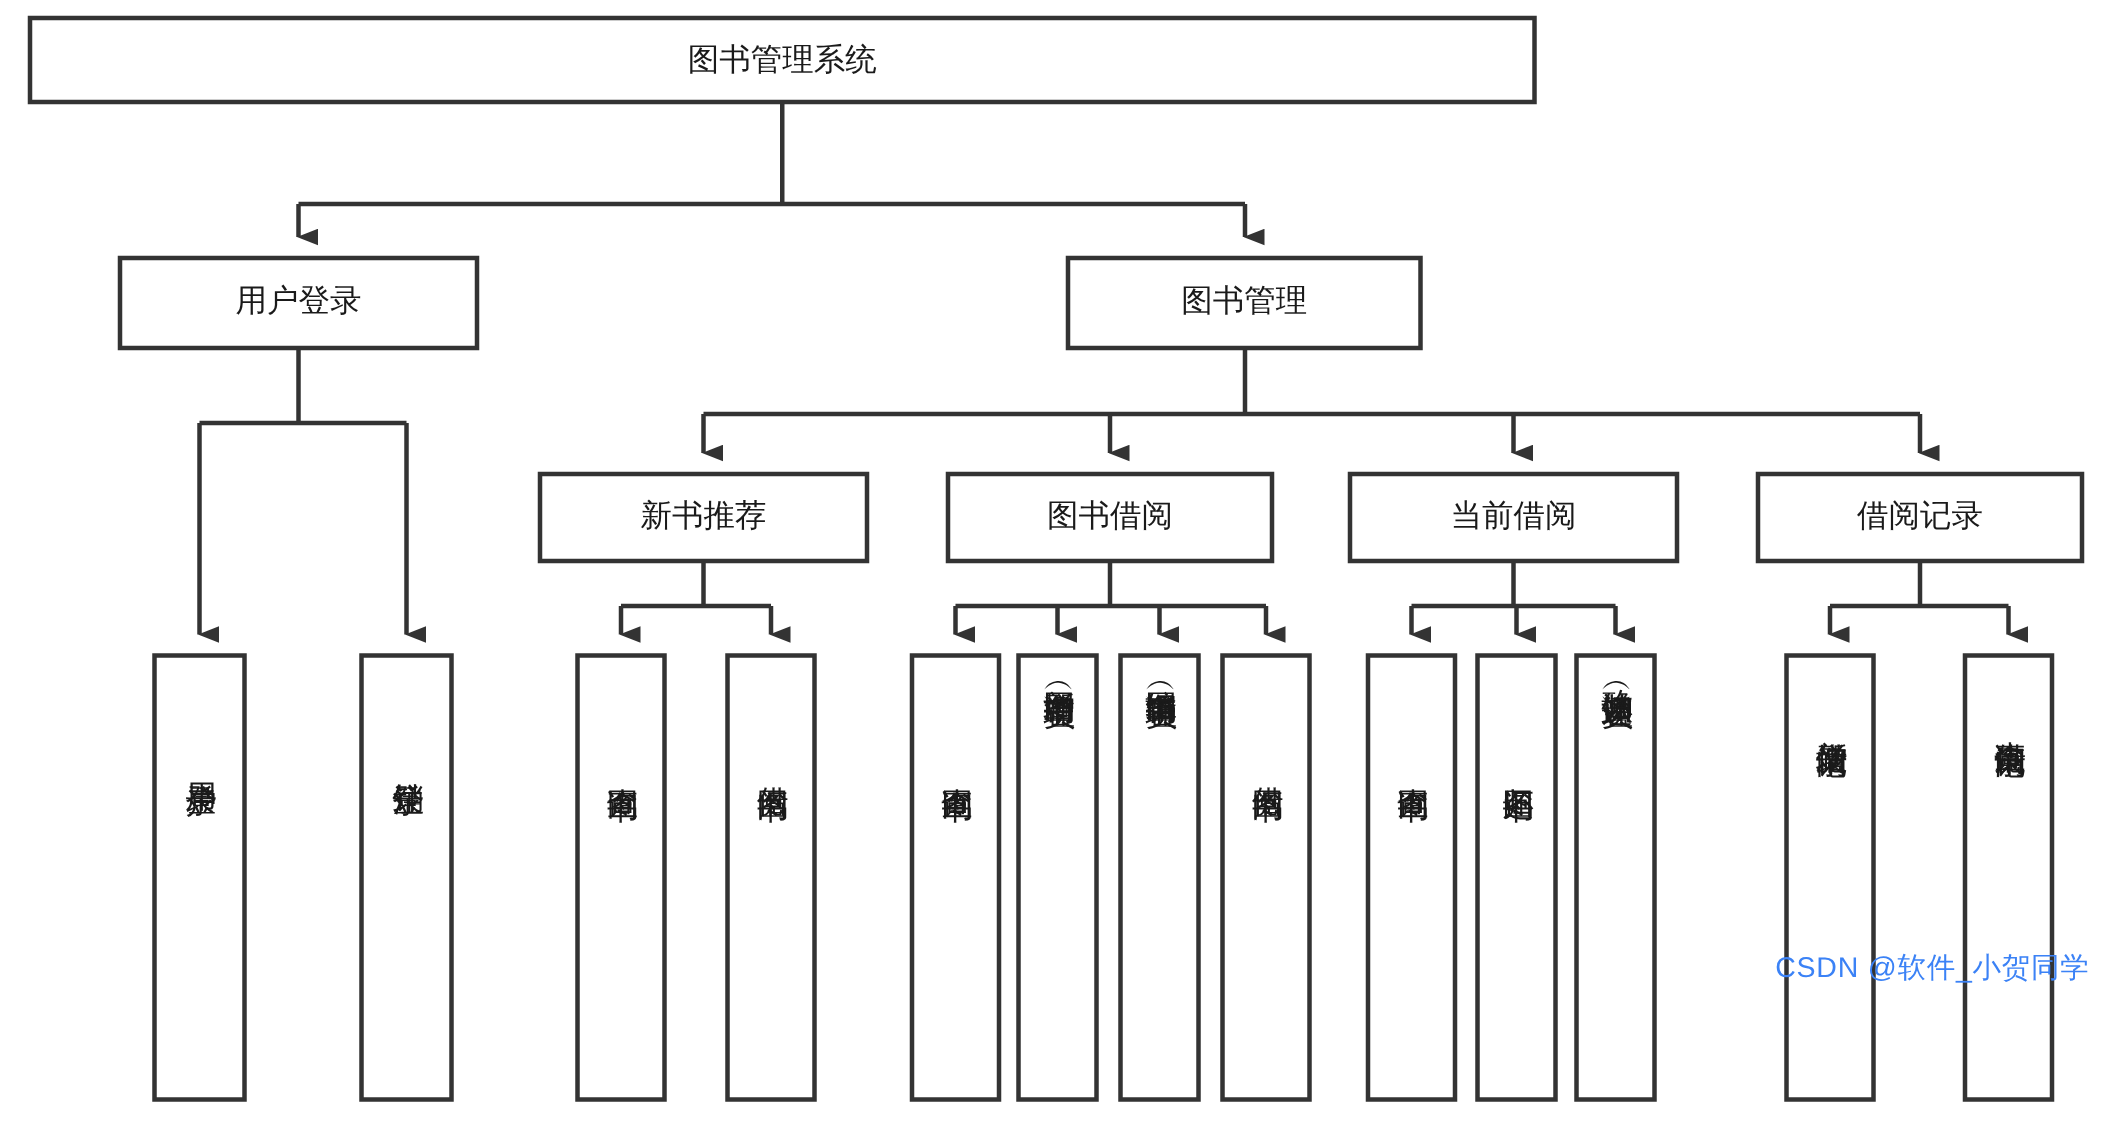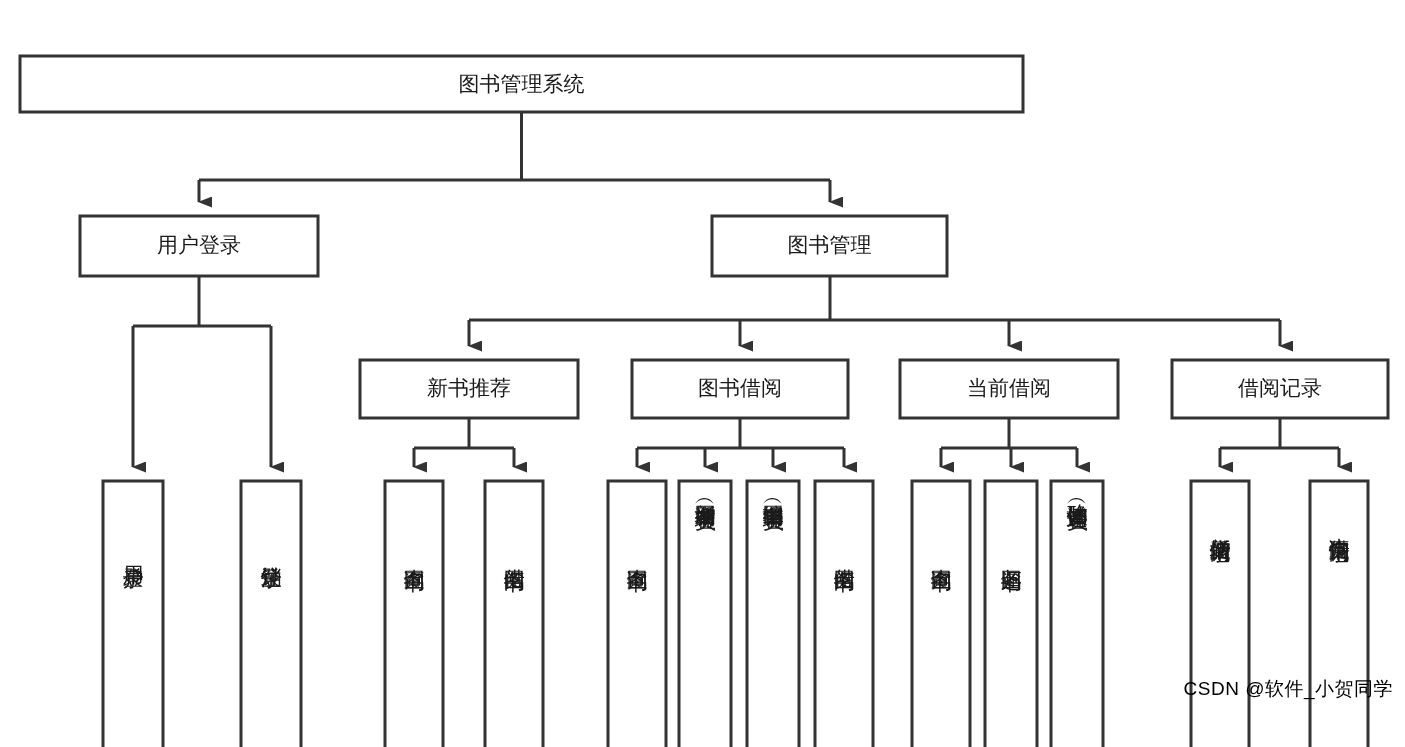--- a/index.html
+++ b/index.html
@@ -11,21 +11,20 @@
     width: 1405px;
     height: 747px;
     font-family: "Liberation Sans", "DejaVu Sans", sans-serif;
     overflow: hidden;
   }
   #diagram-root {
     position: relative;
     width: 1405px;
     height: 664px;
     background: #ffffff;
-    margin-top: 44px;
   }
   svg#flow-svg {
     position: absolute;
     left: 0;
     top: 0;
     width: 1405px;
     height: 747px;
   }
   .node-rect {
     fill: #ffffff;
@@ -63,21 +62,21 @@
   .arrow-head {
     fill: #333333;
     stroke: none;
   }
   #watermark {
     position: absolute;
     right: 12px;
     bottom: 6px;
     font-family: "Liberation Sans", "DejaVu Sans", sans-serif;
     font-size: 19px;
-    color: #000000;
+    color: #3b82f6;
     letter-spacing: 0.5px;
     user-select: none;
     white-space: nowrap;
   }
 </style>
 </head>
 <body>
 
 <div id="diagram-root">
 

